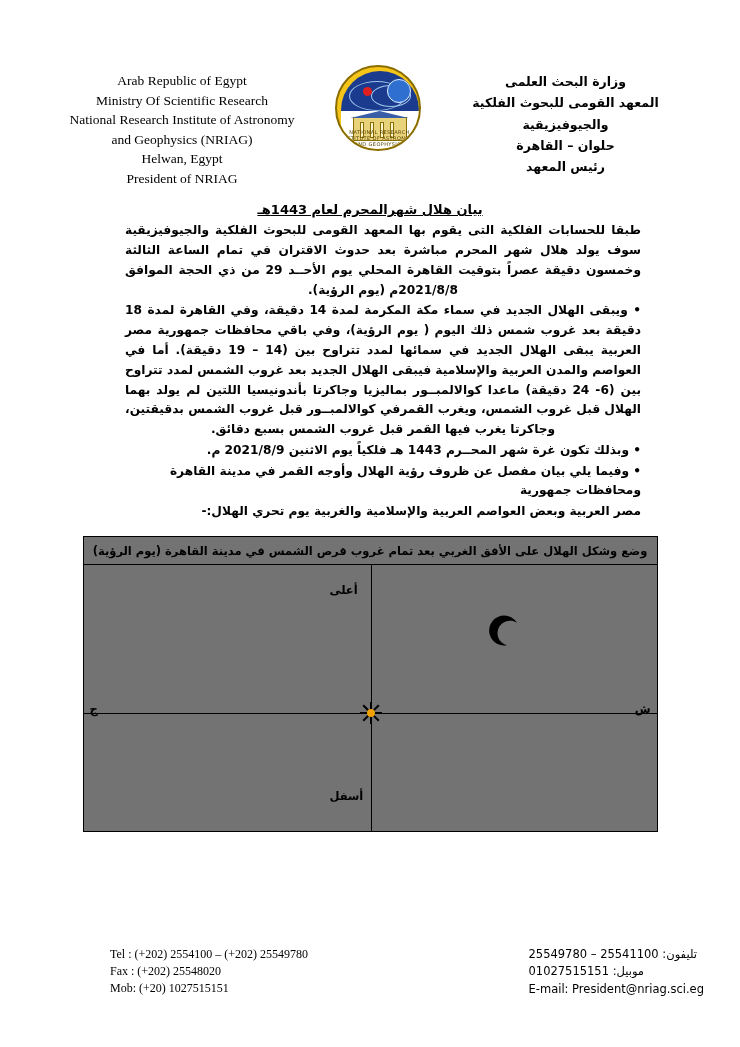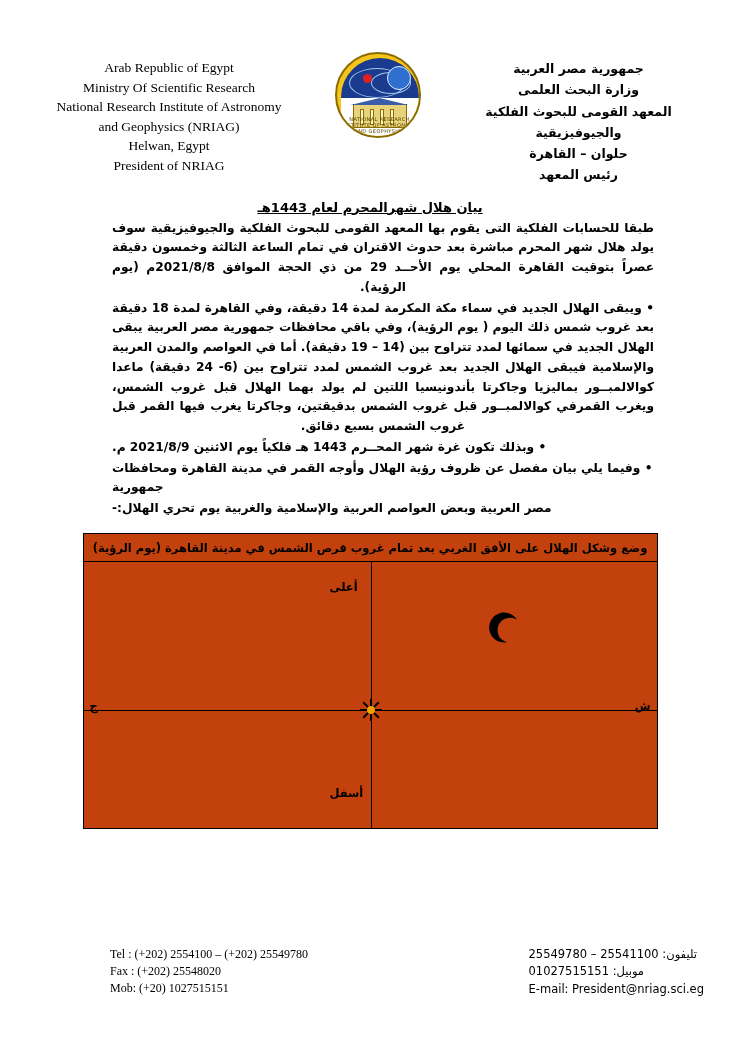--- a/index.html
+++ b/index.html
@@ -11,21 +11,21 @@
     width: 740px;
     height: 1047px;
     position: relative;
     font-family: "Liberation Serif", serif;
     color: #000;
     overflow: hidden;
   }
   .page {
     position: absolute;
     inset: 0;
-    padding: 0;
+    padding: 13px;
   }
 
   
   .header {
     display: flex;
     align-items: flex-start;
     justify-content: space-between;
     padding: 50px 34px 0 34px;
     box-sizing: border-box;
   }
@@ -158,32 +158,32 @@
     text-align: justify;
     font-family: "DejaVu Sans", sans-serif;
     font-weight: bold;
     font-size: 12.2px;
     line-height: 1.62;
     padding: 0 86px 0 96px;
     box-sizing: border-box;
     margin-left: 16px;
   }
   .para { margin: 0 0 1px 0; }
-  .para.indent-center { text-align: left; }
+  .para.indent-center { text-align: right; }
   .para.just { text-align: justify; text-align-last: center; }
 
   
   .diagram {
     position: relative;
     margin: 14px auto 0 auto;
     width: 575px;
     height: 296px;
     border: 1px solid #000;
     box-sizing: border-box;
-    background: #c2410c;
+    background: #737373;
   }
   .diagram-caption {
     position: absolute;
     top: 0; left: 0; right: 0;
     height: 28px;
     line-height: 28px;
     text-align: center;
     direction: rtl;
     font-family: "DejaVu Sans", sans-serif;
     font-weight: bold;
@@ -301,21 +301,20 @@
           <div class="logo-col" style="left:6px"></div>
           <div class="logo-col" style="left:16px"></div>
           <div class="logo-col" style="left:26px"></div>
           <div class="logo-col" style="left:36px"></div>
         </div>
         <div class="logo-ticks">NATIONAL RESEARCH INSTITUTE OF ASTRONOMY AND GEOPHYSICS</div>
       </div>
     </div>
 
     <div class="header-ar">
-      <div>جمهورية مصر العربية</div>
       <div>وزارة البحث العلمى</div>
       <div>المعهد القومى للبحوث الفلكية والجيوفيزيقية</div>
       <div>حلوان – القاهرة</div>
       <div>رئيس المعهد</div>
     </div>
   </div>
 
   <div class="doc-title">بيان  هلال  شهرالمحرم لعام 1443هـ</div>
 
   <div class="body-text">

